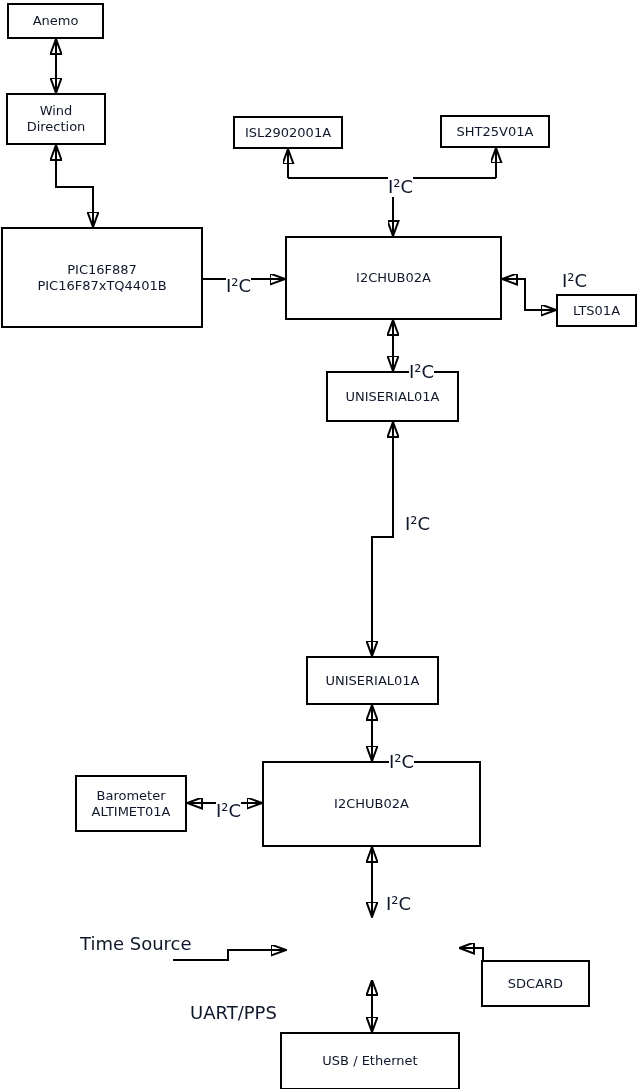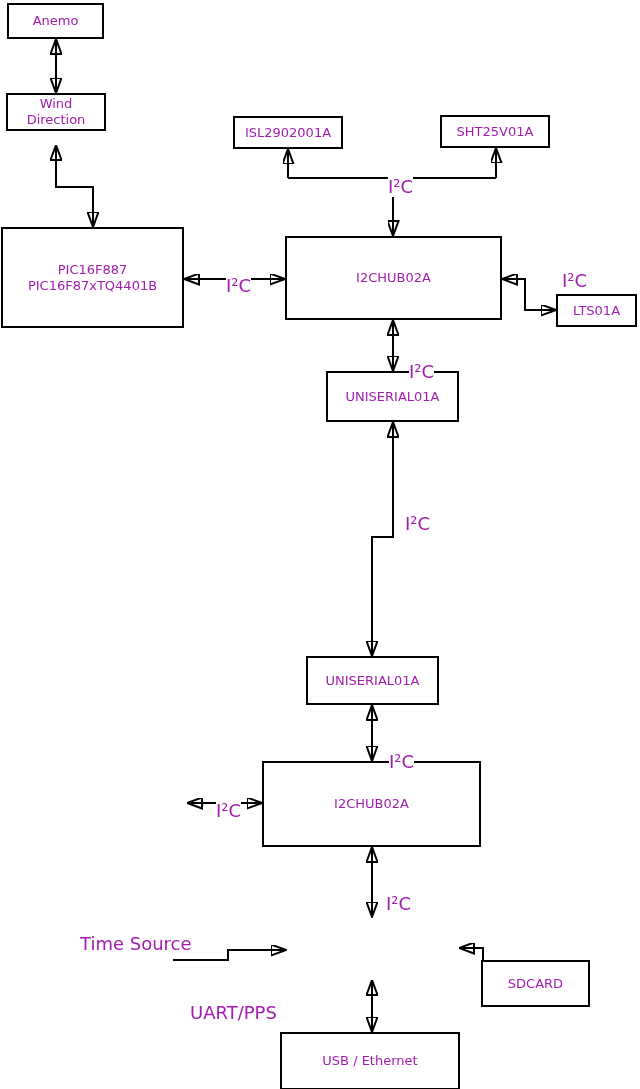--- a/index.html
+++ b/index.html
@@ -2,21 +2,21 @@
 <html><head>
 <meta charset="utf-8">
 <style>
   html, body { margin: 0; padding: 0; background: #ffffff; }
   .canvas {
     position: relative;
     width: 640px;
     height: 1089px;
     background: #ffffff;
     font-family: "DejaVu Sans", "Liberation Sans", sans-serif;
-    color: #a21caf;
+    color: #0f172a;
     overflow: hidden;
   }
   .wires {
     position: absolute;
     left: 0; top: 0;
     width: 640px; height: 1089px;
   }
   .wires path { stroke: #000000; stroke-width: 2; fill: none; }
   .node {
     position: absolute;
@@ -74,26 +74,26 @@
     <path d="M372,847 L372,917" marker-start="url(#as)" marker-end="url(#ae)"></path>
     <path d="M173,960 L228,960 L228,950 L286,950" marker-end="url(#ae)"></path>
     <path d="M459,948 L483,948 L483,983 L506,983" marker-start="url(#as)" marker-end="url(#ae)"></path>
     <path d="M372,980 L372,1032" marker-start="url(#as)" marker-end="url(#ae)"></path>
   </svg>
 
   <div class="node" style="left:7px; top:3px; width:97px; height:36px">
     <span>Anemo</span>
   </div>
 
-  <div class="node" style="left:6px; top:93px; width:100px; height:38px">
+  <div class="node" style="left:6px; top:93px; width:100px; height:52px">
     <span>Wind
 Direction</span>
   </div>
 
-  <div class="node" style="left:1px; top:227px; width:183px; height:101px">
+  <div class="node" style="left:1px; top:227px; width:202px; height:101px">
     <span>PIC16F887
 PIC16F87xTQ4401B</span>
   </div>
 
   <div class="node" style="left:233px; top:116px; width:110px; height:33px">
     <span>ISL2902001A</span>
   </div>
 
   <div class="node" style="left:440px; top:115px; width:110px; height:33px">
     <span>SHT25V01A</span>
@@ -112,20 +112,24 @@
   </div>
 
   <div class="node" style="left:306px; top:656px; width:133px; height:49px">
     <span>UNISERIAL01A</span>
   </div>
 
   <div class="node" style="left:262px; top:761px; width:219px; height:86px">
     <span>I2CHUB02A</span>
   </div>
 
+  <div class="node" style="left:75px; top:775px; width:112px; height:57px">
+    <span>Barometer
+ALTIMET01A</span>
+  </div>
 
 
 
   <div class="node" style="left:481px; top:960px; width:109px; height:47px">
     <span>SDCARD</span>
   </div>
 
   <div class="node" style="left:280px; top:1032px; width:180px; height:58px">
     <span>USB / Ethernet</span>
   </div>

